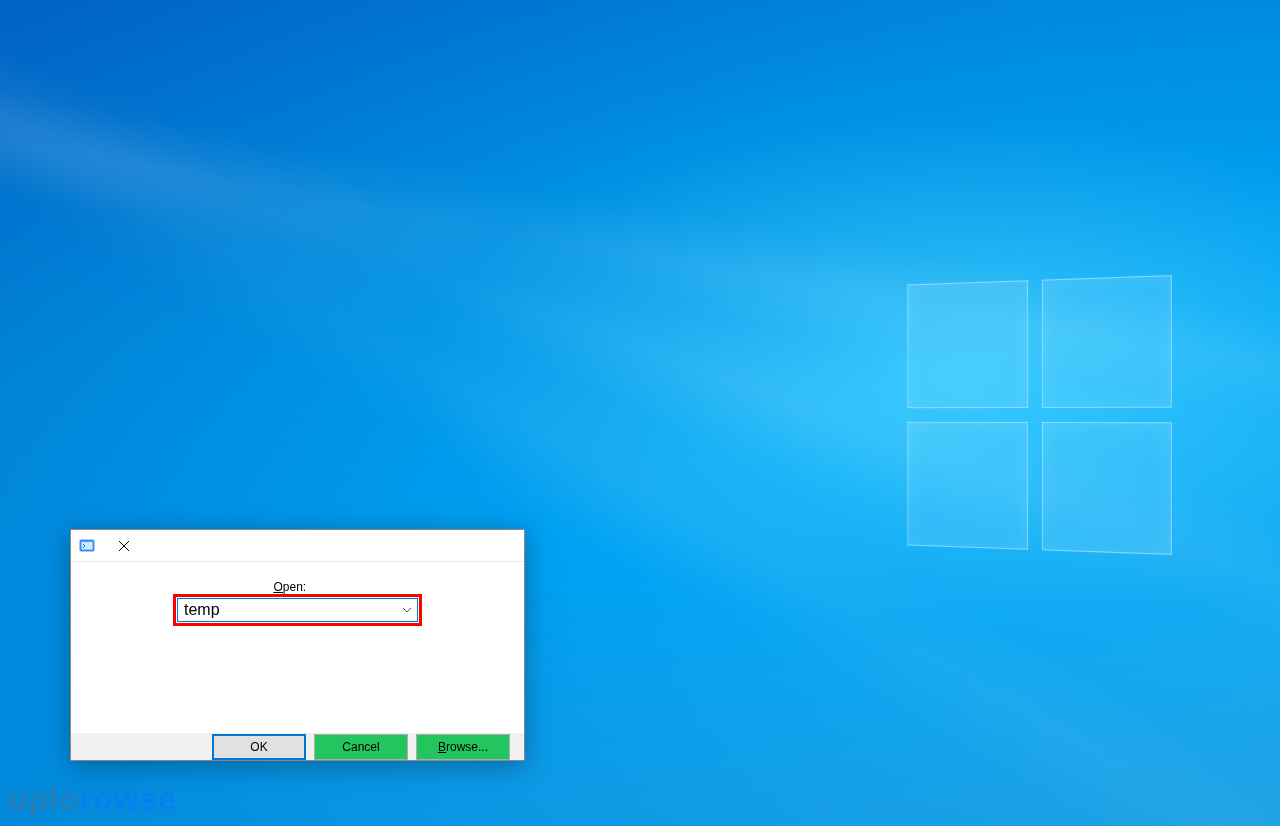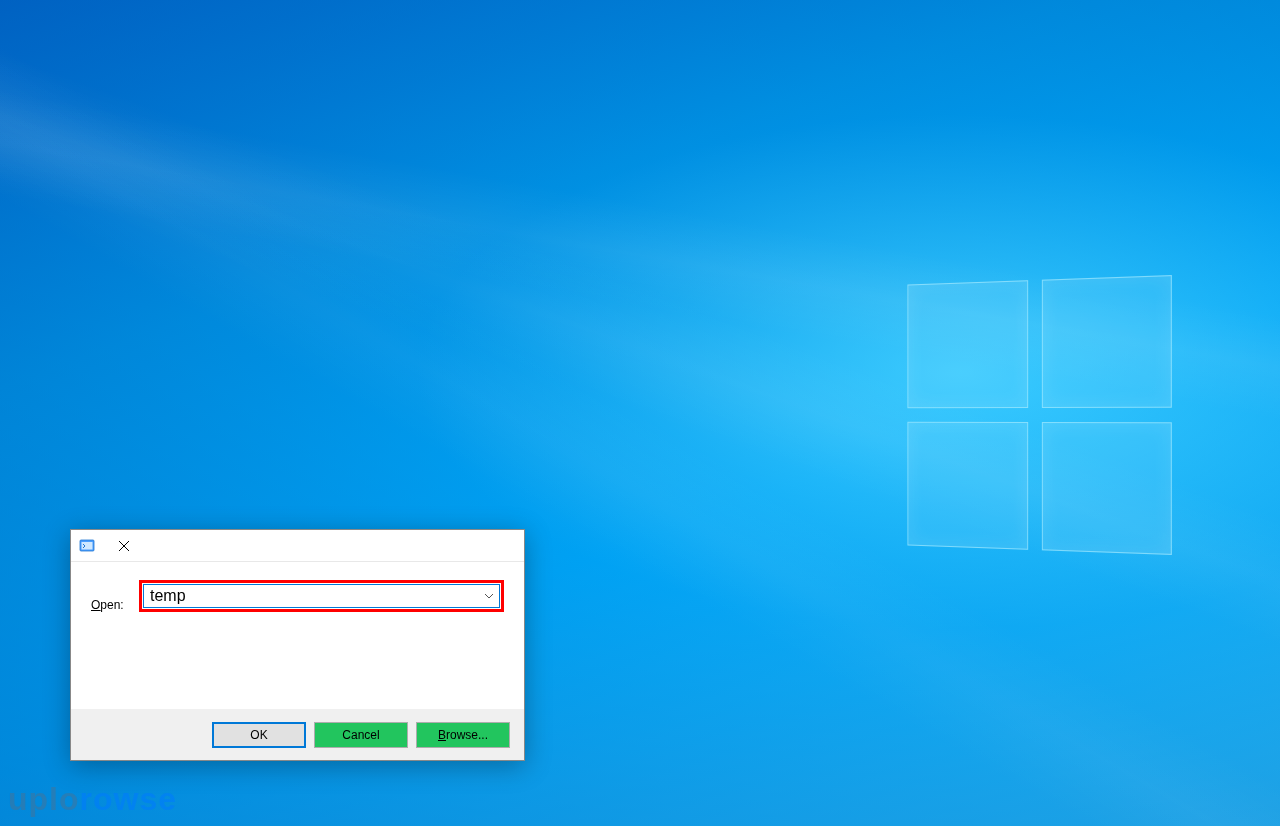--- a/index.html
+++ b/index.html
@@ -120,22 +120,23 @@
     
     .info-text {
       font-size: 12px;
       color: #000;
       line-height: 1.4;
       padding-top: 2px;
     }
     
     .input-row {
       display: flex;
-      align-items: flex-end;
+      align-items: center;
       margin-bottom: 26px;
+      flex-direction: column;
     }
     
     .input-label {
       font-size: 12px;
       color: #000;
       width: 48px;
       text-decoration: underline;
       text-decoration-color: transparent;
     }
     
@@ -174,21 +175,21 @@
       display: flex;
       align-items: center;
       justify-content: center;
       cursor: pointer;
     }
     
     .button-row {
       display: flex;
       justify-content: flex-end;
       gap: 8px;
-      padding: 12px 14px;
+      padding: 0 14px;
       border-top: 1px solid #f0f0f0;
       background: #f0f0f0;
       position: absolute;
       bottom: 0;
       left: 0;
       right: 0;
     }
     
     .dlg-button {
       width: 94px;

